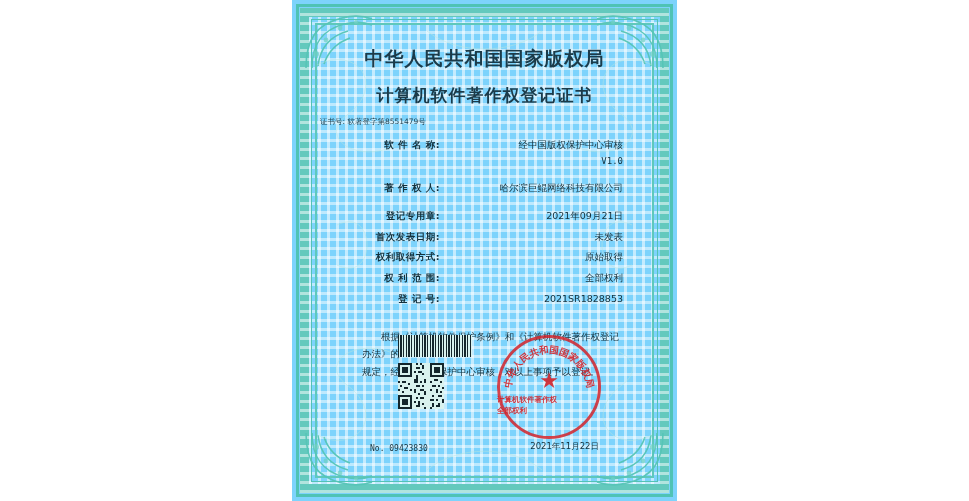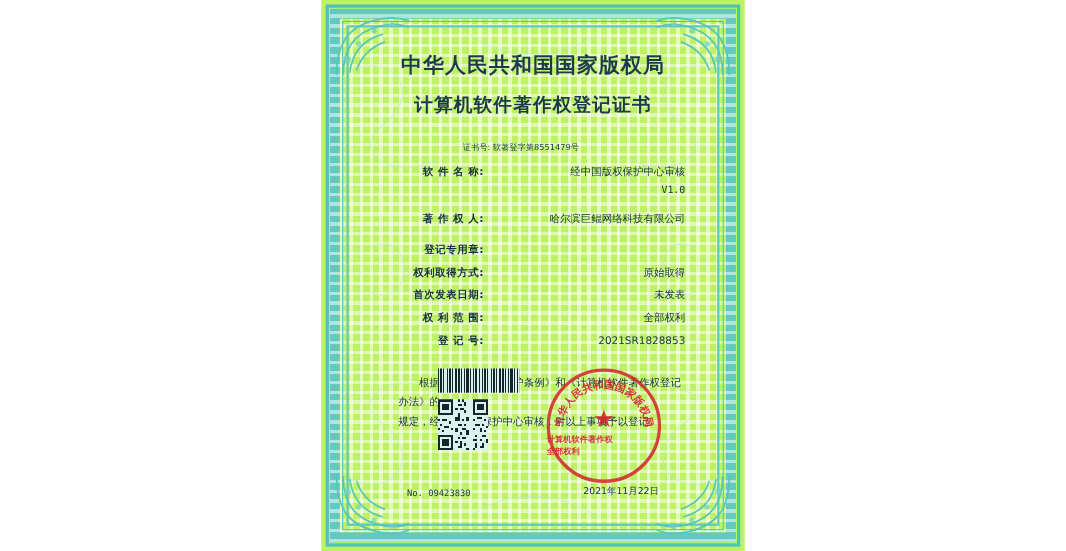--- a/index.html
+++ b/index.html
@@ -13,21 +13,21 @@
     overflow: hidden;
     font-family: "Liberation Sans", sans-serif;
   }
 
   #certificate {
     position: absolute;
     left: 292px;
     top: 0;
     width: 385px;
     height: 501px;
-    background: #bef264;
+    background: #7dd3fc;
     overflow: hidden;
   }
 
   
   .border-outer {
     position: absolute;
     left: 4px; top: 4px;
     right: 4px; bottom: 4px;
     border: 3px solid #4fc3b5;
     box-sizing: border-box;
@@ -114,24 +114,24 @@
   .title-sub {
     text-align: center;
     font-family: "DejaVu Serif", "Liberation Serif", serif;
     font-size: 17px;
     font-weight: bold;
     color: #1b3b4a;
     letter-spacing: 1px;
     margin-top: 12px;
   }
   .cert-no {
-    text-align: center;
+    text-align: left;
     font-size: 7.5px;
     color: #1b3b4a;
-    margin-top: 22px;
+    margin-top: 10px;
     padding-right: 22px;
     font-family: "DejaVu Sans", sans-serif;
   }
 
   .fields {
     margin-top: 12px;
     padding-left: 42px;
     padding-right: 26px;
   }
   .field-row {
@@ -357,30 +357,31 @@
         </div>
       </div>
 
       <div class="field-row gap-before">
         <div class="field-label">著 作 权 人:</div>
         <div class="field-value">哈尔滨巨鲲网络科技有限公司</div>
       </div>
 
       <div class="field-row gap-before">
         <div class="field-label">登记专用章:</div>
+        <div class="field-value">2021年09月21日</div>
+      </div>
+
+      <div class="field-row">
+        <div class="field-label">首次发表日期:</div>
+        <div class="field-value">未发表</div>
       </div>
 
       <div class="field-row">
         <div class="field-label">权利取得方式:</div>
         <div class="field-value">原始取得</div>
-      </div>
-
-      <div class="field-row">
-        <div class="field-label">首次发表日期:</div>
-        <div class="field-value">未发表</div>
       </div>
 
       <div class="field-row">
         <div class="field-label">权 利 范 围:</div>
         <div class="field-value">全部权利</div>
       </div>
 
       <div class="field-row">
         <div class="field-label">登 记 号:</div>
         <div class="field-value">2021SR1828853</div>

